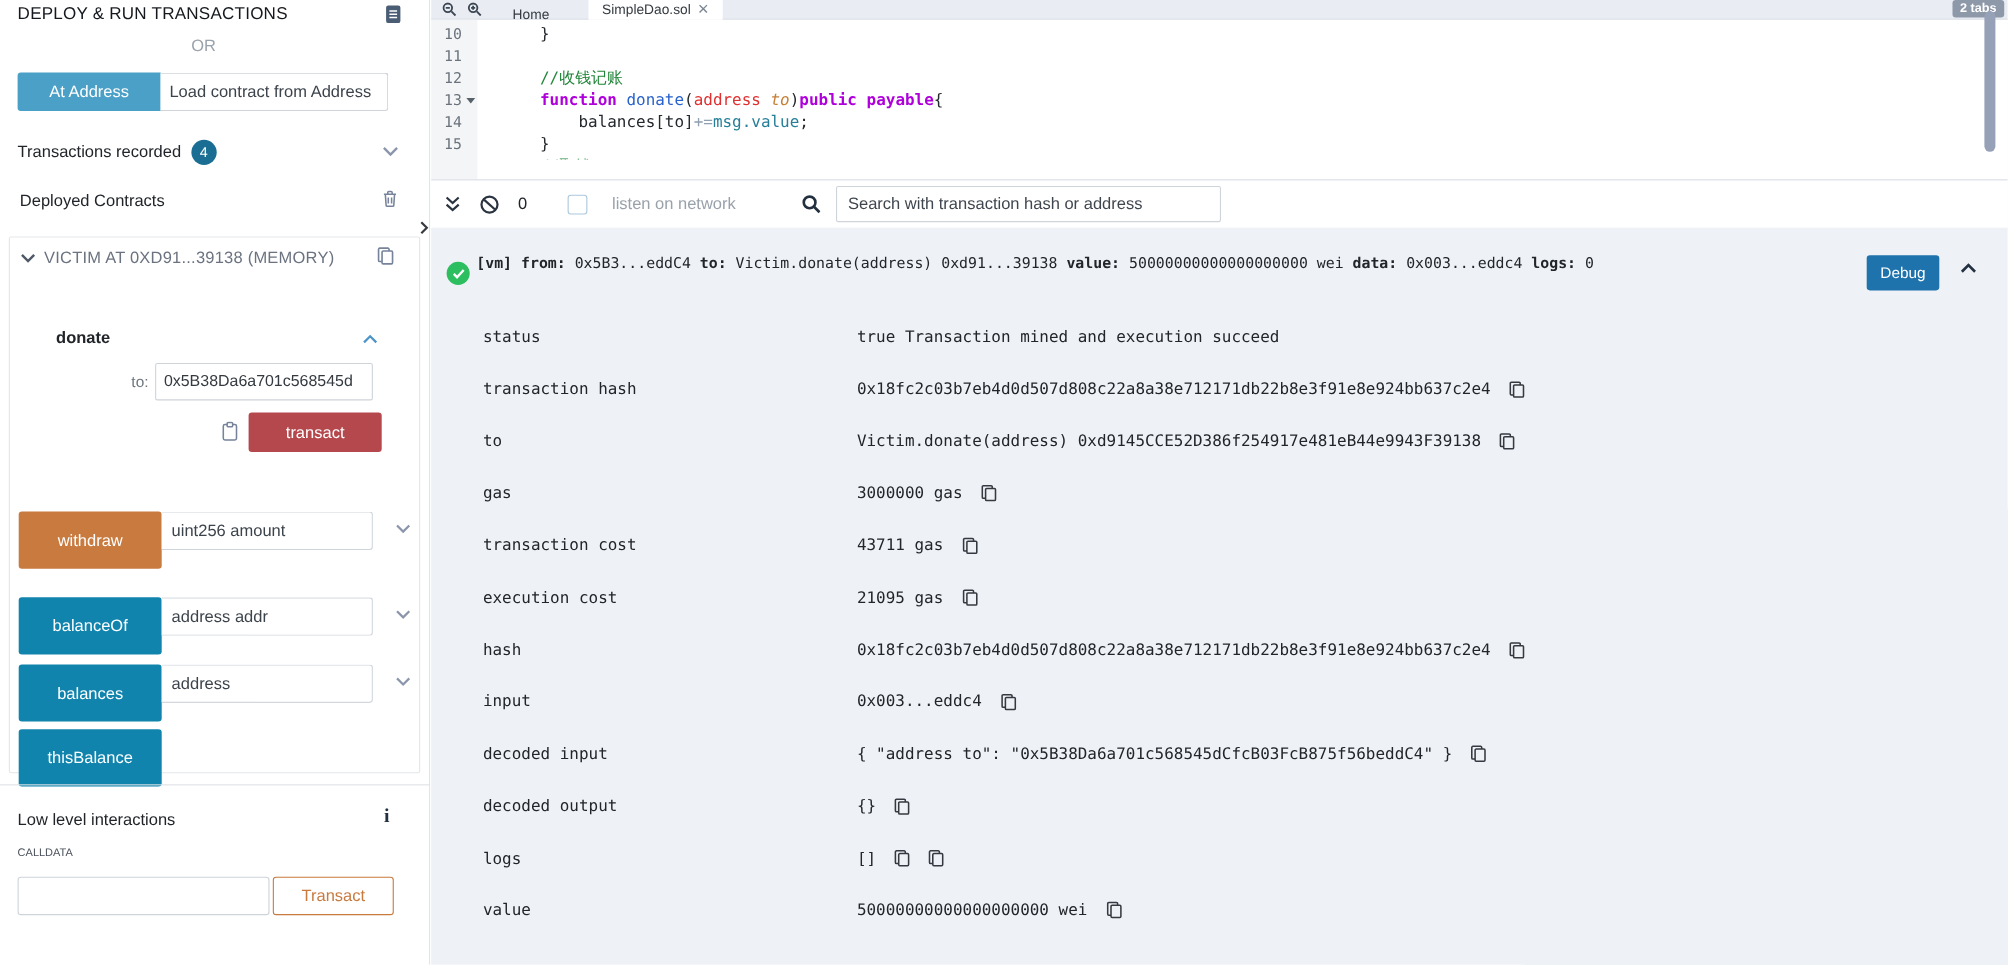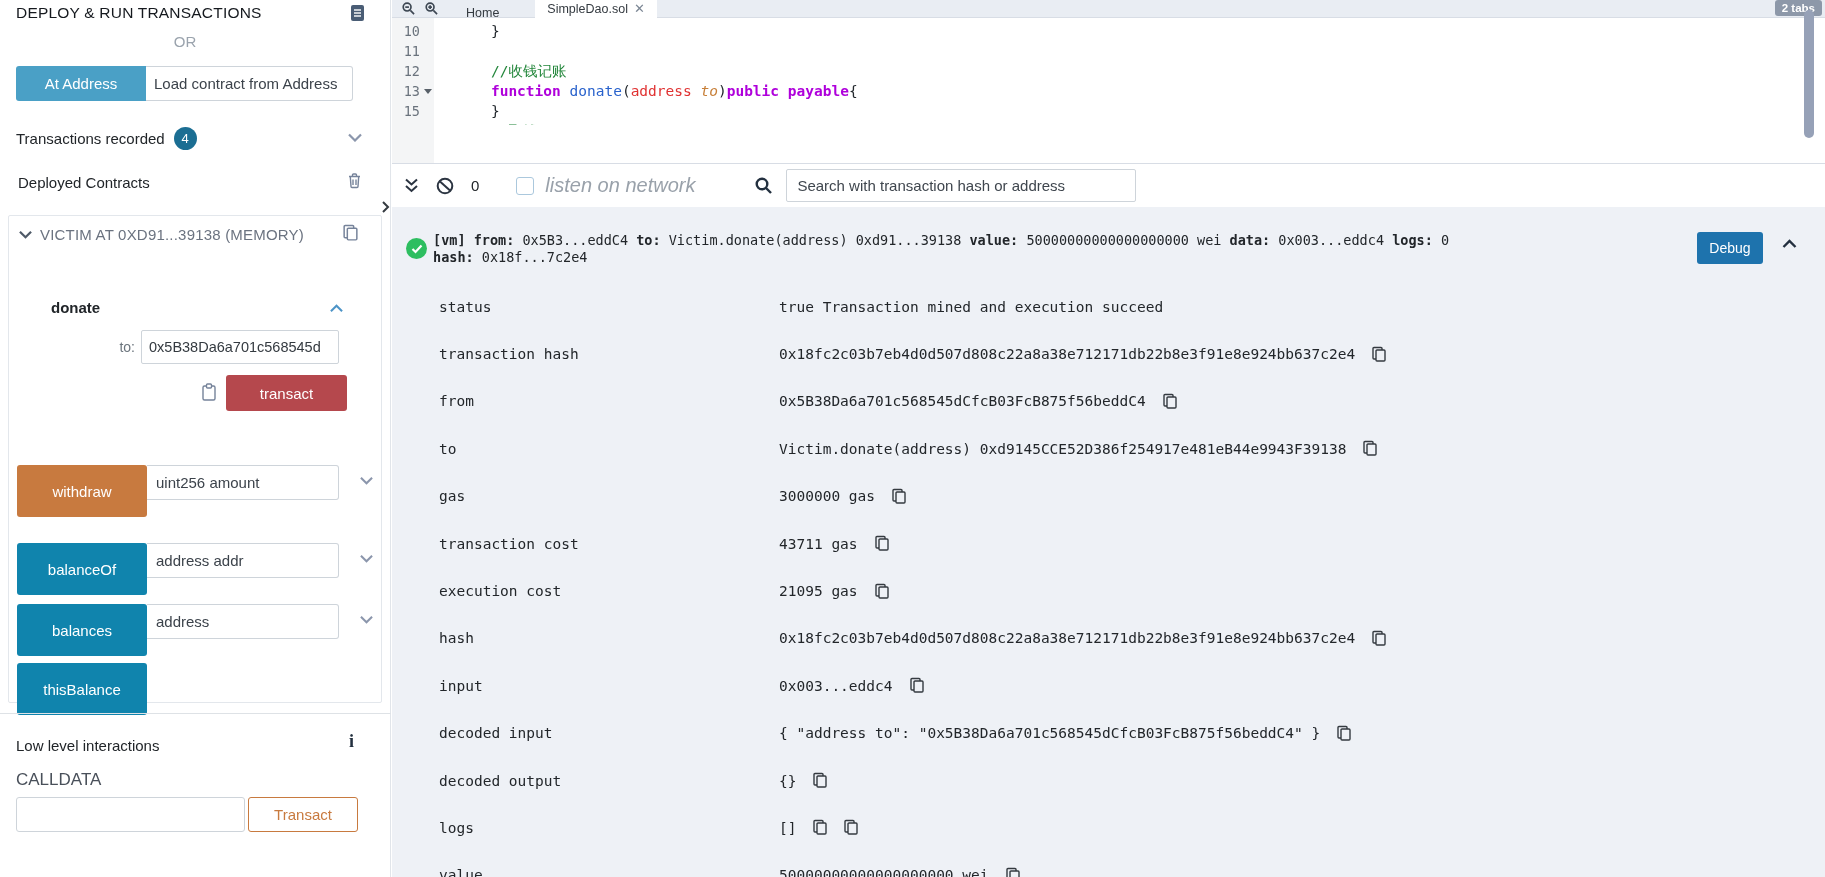--- a/index.html
+++ b/index.html
@@ -54,21 +54,21 @@
   .fn-input { position:absolute; left:130px; top:0; width:192px; height:35px;
     border:1px solid #ced4da; border-left:none; border-radius:0 3px 3px 0;
     padding:0 9px; font-size:15px; color:#3b82f6; }
   .fn-input::placeholder { color:#3c434b; opacity:1; }
   .fn-chev { position:absolute; right:2px; top:11px; }
 
   .lp-divider { position:absolute; top:713px; left:0; width:391px; border-top:1px solid #dee2e6; }
   .lowlevel-title { position:absolute; top:737px; left:16px; font-size:15px; color:#212529; }
   .info-icon { position:absolute; top:731px; right:36px; font-family:"Liberation Serif", serif;
     font-weight:bold; font-size:18px; color:#23303f; }
-  .calldata-label { position:absolute; top:770px; left:16px; font-size:17px; color:#49505a; }
+  .calldata-label { position:absolute; top:770px; left:16px; font-size:10px; color:#49505a; }
   .calldata-row { position:absolute; top:797px; left:16px; display:flex; gap:3px; }
   .calldata-input { width:229px; height:35px; border:1px solid #ced4da; border-radius:3px; }
   .lowlevel-btn { width:110px; height:35px; background:#fff; border:1px solid var(--c-warn);
     color:var(--c-warn); font-size:15px; border-radius:3px; }
   .resize-handle { position:absolute; left:381px; top:200px; }
 
   
   #tabbar { position:absolute; left:392px; right:0; top:0; height:18px;
     background:var(--c-tabbg); border-bottom:1px solid #d8dde5; display:flex; align-items:center; }
   .zoom-ico { margin-left:10px; cursor:pointer; }
@@ -104,21 +104,21 @@
     background:#96a1b7; border-radius:5px; }
 
   
   #terminal { position:absolute; left:392px; top:163px; right:0; bottom:0; }
   .t-bar { height:44px; background:#fff; border-top:1px solid #d8dde5;
     display:flex; align-items:center; }
   .t-ico { flex:none; cursor:pointer; }
   .t-count { margin-left:17px; font-size:15px; color:#212529; }
   .t-checkbox { margin-left:37px; width:18px; height:18px; border:1px solid #abc8dd;
     border-radius:3px; background:#fff; cursor:pointer; }
-  .t-listen { margin-left:11px; font-size:20px; color:#99a1aa;font-style:italic; }
+  .t-listen { margin-left:22px; font-size:15px; color:#99a1aa; }
   .t-search-input { margin-left:14px; width:350px; height:33px; border:1px solid #ced4da;
     border-radius:2px; padding:0 10px; font-size:15px; color:#3b82f6; }
   .t-search-input::placeholder { color:#3f464e; opacity:1; }
 
   .t-log { position:absolute; top:44px; left:0; right:0; bottom:0; background:var(--c-logbg);
     font-family:"DejaVu Sans Mono", monospace; color:#22262a; }
   .check-circle { position:absolute; left:14px; top:31px; width:21px; height:21px;
     border-radius:50%; background:var(--c-success); display:flex; align-items:center;
     justify-content:center; }
   .sum-text { position:absolute; left:41px; top:25px; width:1250px; font-size:13.5px;
@@ -278,20 +278,24 @@
       </div>
       <div class="ed-row">
         <span class="lnum">12</span>
         <span class="lcode"><span class="tok-pl">    </span><span class="tok-cmt">//收钱记账</span></span>
       </div>
       <div class="ed-row">
         <span class="lnum">13<span class="fold"></span></span>
         <span class="lcode"><span class="tok-pl">    </span><span class="tok-kw">function</span><span class="tok-pl"> </span><span class="tok-fn">donate</span><span class="tok-pl">(</span><span class="tok-type">address</span><span class="tok-pl"> </span><span class="tok-param">to</span><span class="tok-pl">)</span><span class="tok-kw">public</span><span class="tok-pl"> </span><span class="tok-kw">payable</span><span class="tok-pl">{</span></span>
       </div>
       <div class="ed-row">
+        <span class="lnum">14</span>
+        <span class="lcode"><span class="tok-pl">        balances[to]</span><span class="tok-op">+=</span><span class="tok-mem">msg.value</span><span class="tok-pl">;</span></span>
+      </div>
+      <div class="ed-row">
         <span class="lnum">15</span>
         <span class="lcode"><span class="tok-pl">    }</span></span>
       </div>
       <div class="ed-row clipped">
         <span class="lnum"></span>
         <span class="lcode"><span class="tok-cmt">    //取钱</span></span>
       </div>
     </div>
   <div class="ed-scrollbar"></div>
 </div>
@@ -317,21 +321,20 @@
   </div>
 
   <div class="t-log">
     <span class="check-circle">
       <svg width="12" height="10" viewBox="0 0 12 10">
           <polyline points="1.5,5 4.5,8 10.5,1.5" fill="none" stroke="#fff" stroke-width="2.2"></polyline>
         </svg>
     </span>
     <div class="sum-text">
       <div><span class="b">[vm]</span><span> </span><span class="b">from:</span><span> 0x5B3...eddC4 </span><span class="b">to:</span><span> Victim.donate(address) 0xd91...39138 </span><span class="b">value:</span><span> 50000000000000000000 wei </span><span class="b">data:</span><span> 0x003...eddc4 </span><span class="b">logs:</span><span> 0</span></div>
-      <div><span class="b">hash:</span><span> 0x18f...7c2e4</span></div>
     </div>
     <button class="btn debug-btn">Debug</button>
     <svg class="log-collapse" width="15" height="10" viewBox="0 0 15 10">
       <polyline points="1.5,8 7.5,2 13.5,8" fill="none" stroke="#23303f" stroke-width="2.4"></polyline>
     </svg>
     <div class="tx-rows">
   <div class="tx-row">
     <span class="r-label">status</span>
     <span class="r-value">true Transaction mined and execution succeed</span>
     <span class="r-copies"></span>
@@ -341,30 +344,20 @@
     <span class="r-label">transaction hash</span>
     <span class="r-value">0x18fc2c03b7eb4d0d507d808c22a8a38e712171db22b8e3f91e8e924bb637c2e4</span>
     <span class="r-copies">
   <svg width="16" height="17" viewBox="0 0 16 17" fill="none" stroke="#343a40" stroke-width="1.4">
     <rect x="5" y="4" width="9" height="11" rx="1"></rect>
               <path d="M11 4V2.5A1 1 0 0 0 10 1.5H3A1 1 0 0 0 2 2.5V12a1 1 0 0 0 1 1h2"></path>
   </svg>
 </span>
   </div>
 
-  <div class="tx-row">
-    <span class="r-label">from</span>
-    <span class="r-value">0x5B38Da6a701c568545dCfcB03FcB875f56beddC4</span>
-    <span class="r-copies">
-  <svg width="16" height="17" viewBox="0 0 16 17" fill="none" stroke="#343a40" stroke-width="1.4">
-    <rect x="5" y="4" width="9" height="11" rx="1"></rect>
-              <path d="M11 4V2.5A1 1 0 0 0 10 1.5H3A1 1 0 0 0 2 2.5V12a1 1 0 0 0 1 1h2"></path>
-  </svg>
-</span>
-  </div>
 
   <div class="tx-row">
     <span class="r-label">to</span>
     <span class="r-value">Victim.donate(address) 0xd9145CCE52D386f254917e481eB44e9943F39138</span>
     <span class="r-copies">
   <svg width="16" height="17" viewBox="0 0 16 17" fill="none" stroke="#343a40" stroke-width="1.4">
     <rect x="5" y="4" width="9" height="11" rx="1"></rect>
               <path d="M11 4V2.5A1 1 0 0 0 10 1.5H3A1 1 0 0 0 2 2.5V12a1 1 0 0 0 1 1h2"></path>
   </svg>
 </span>

